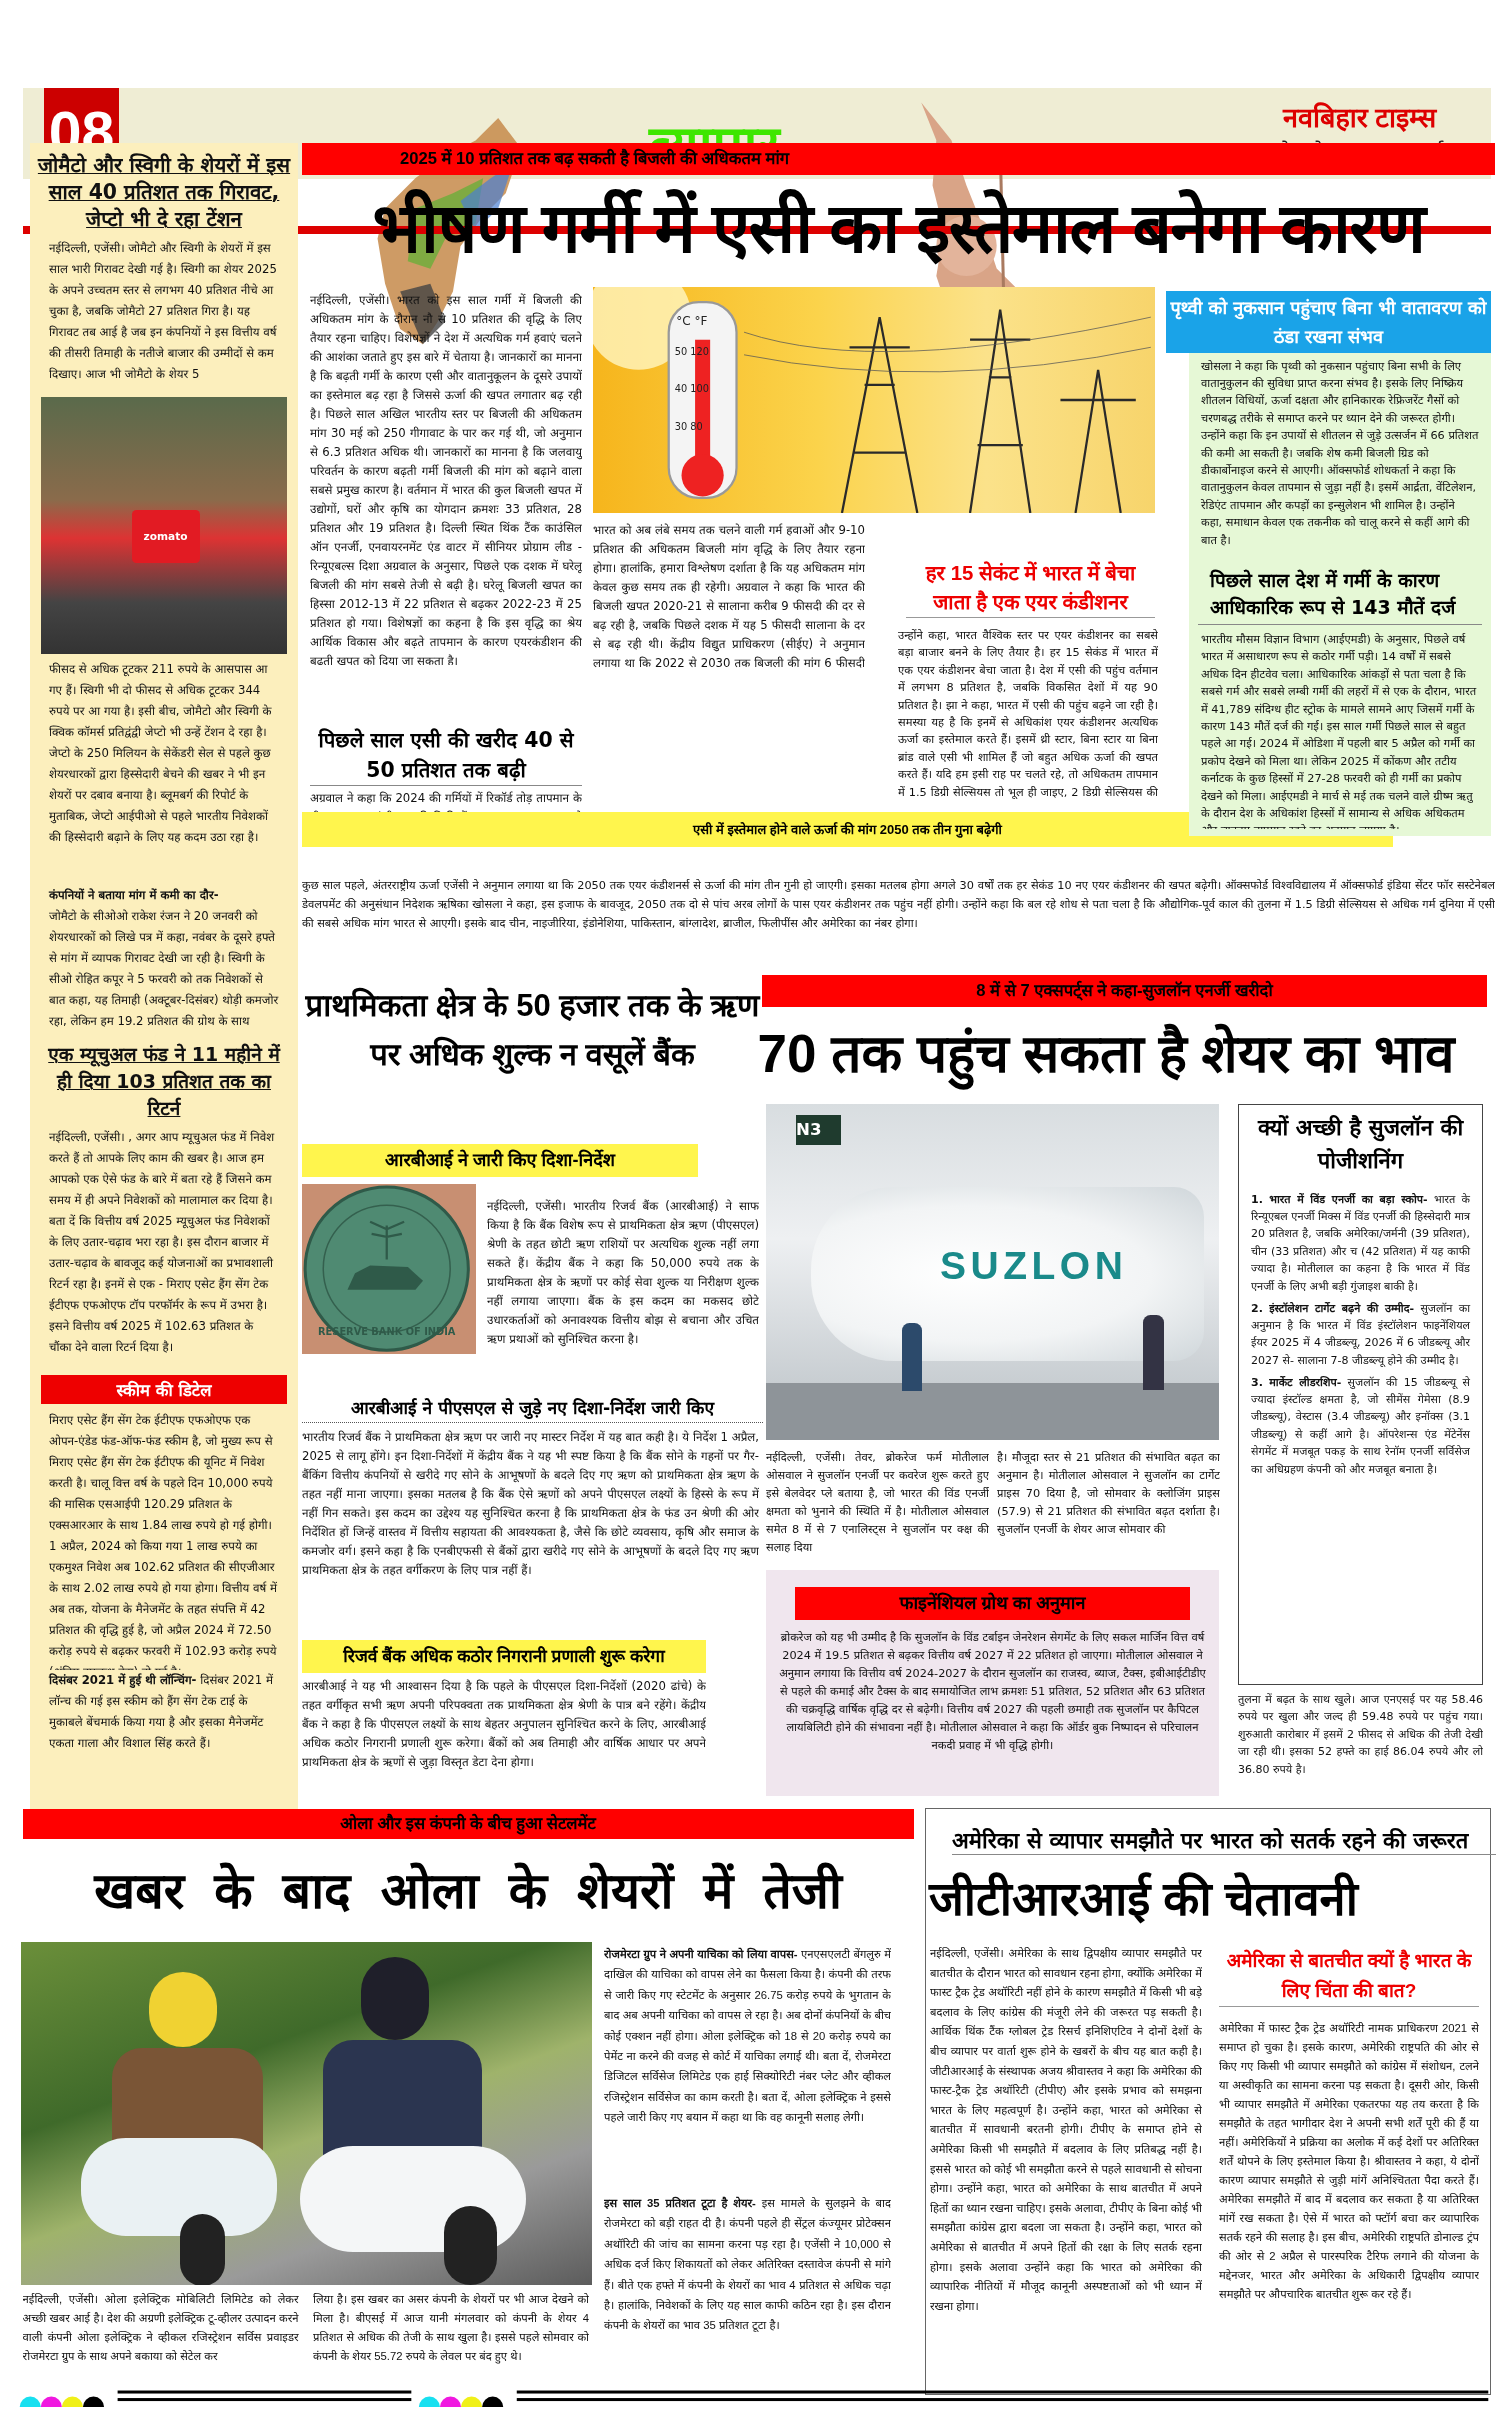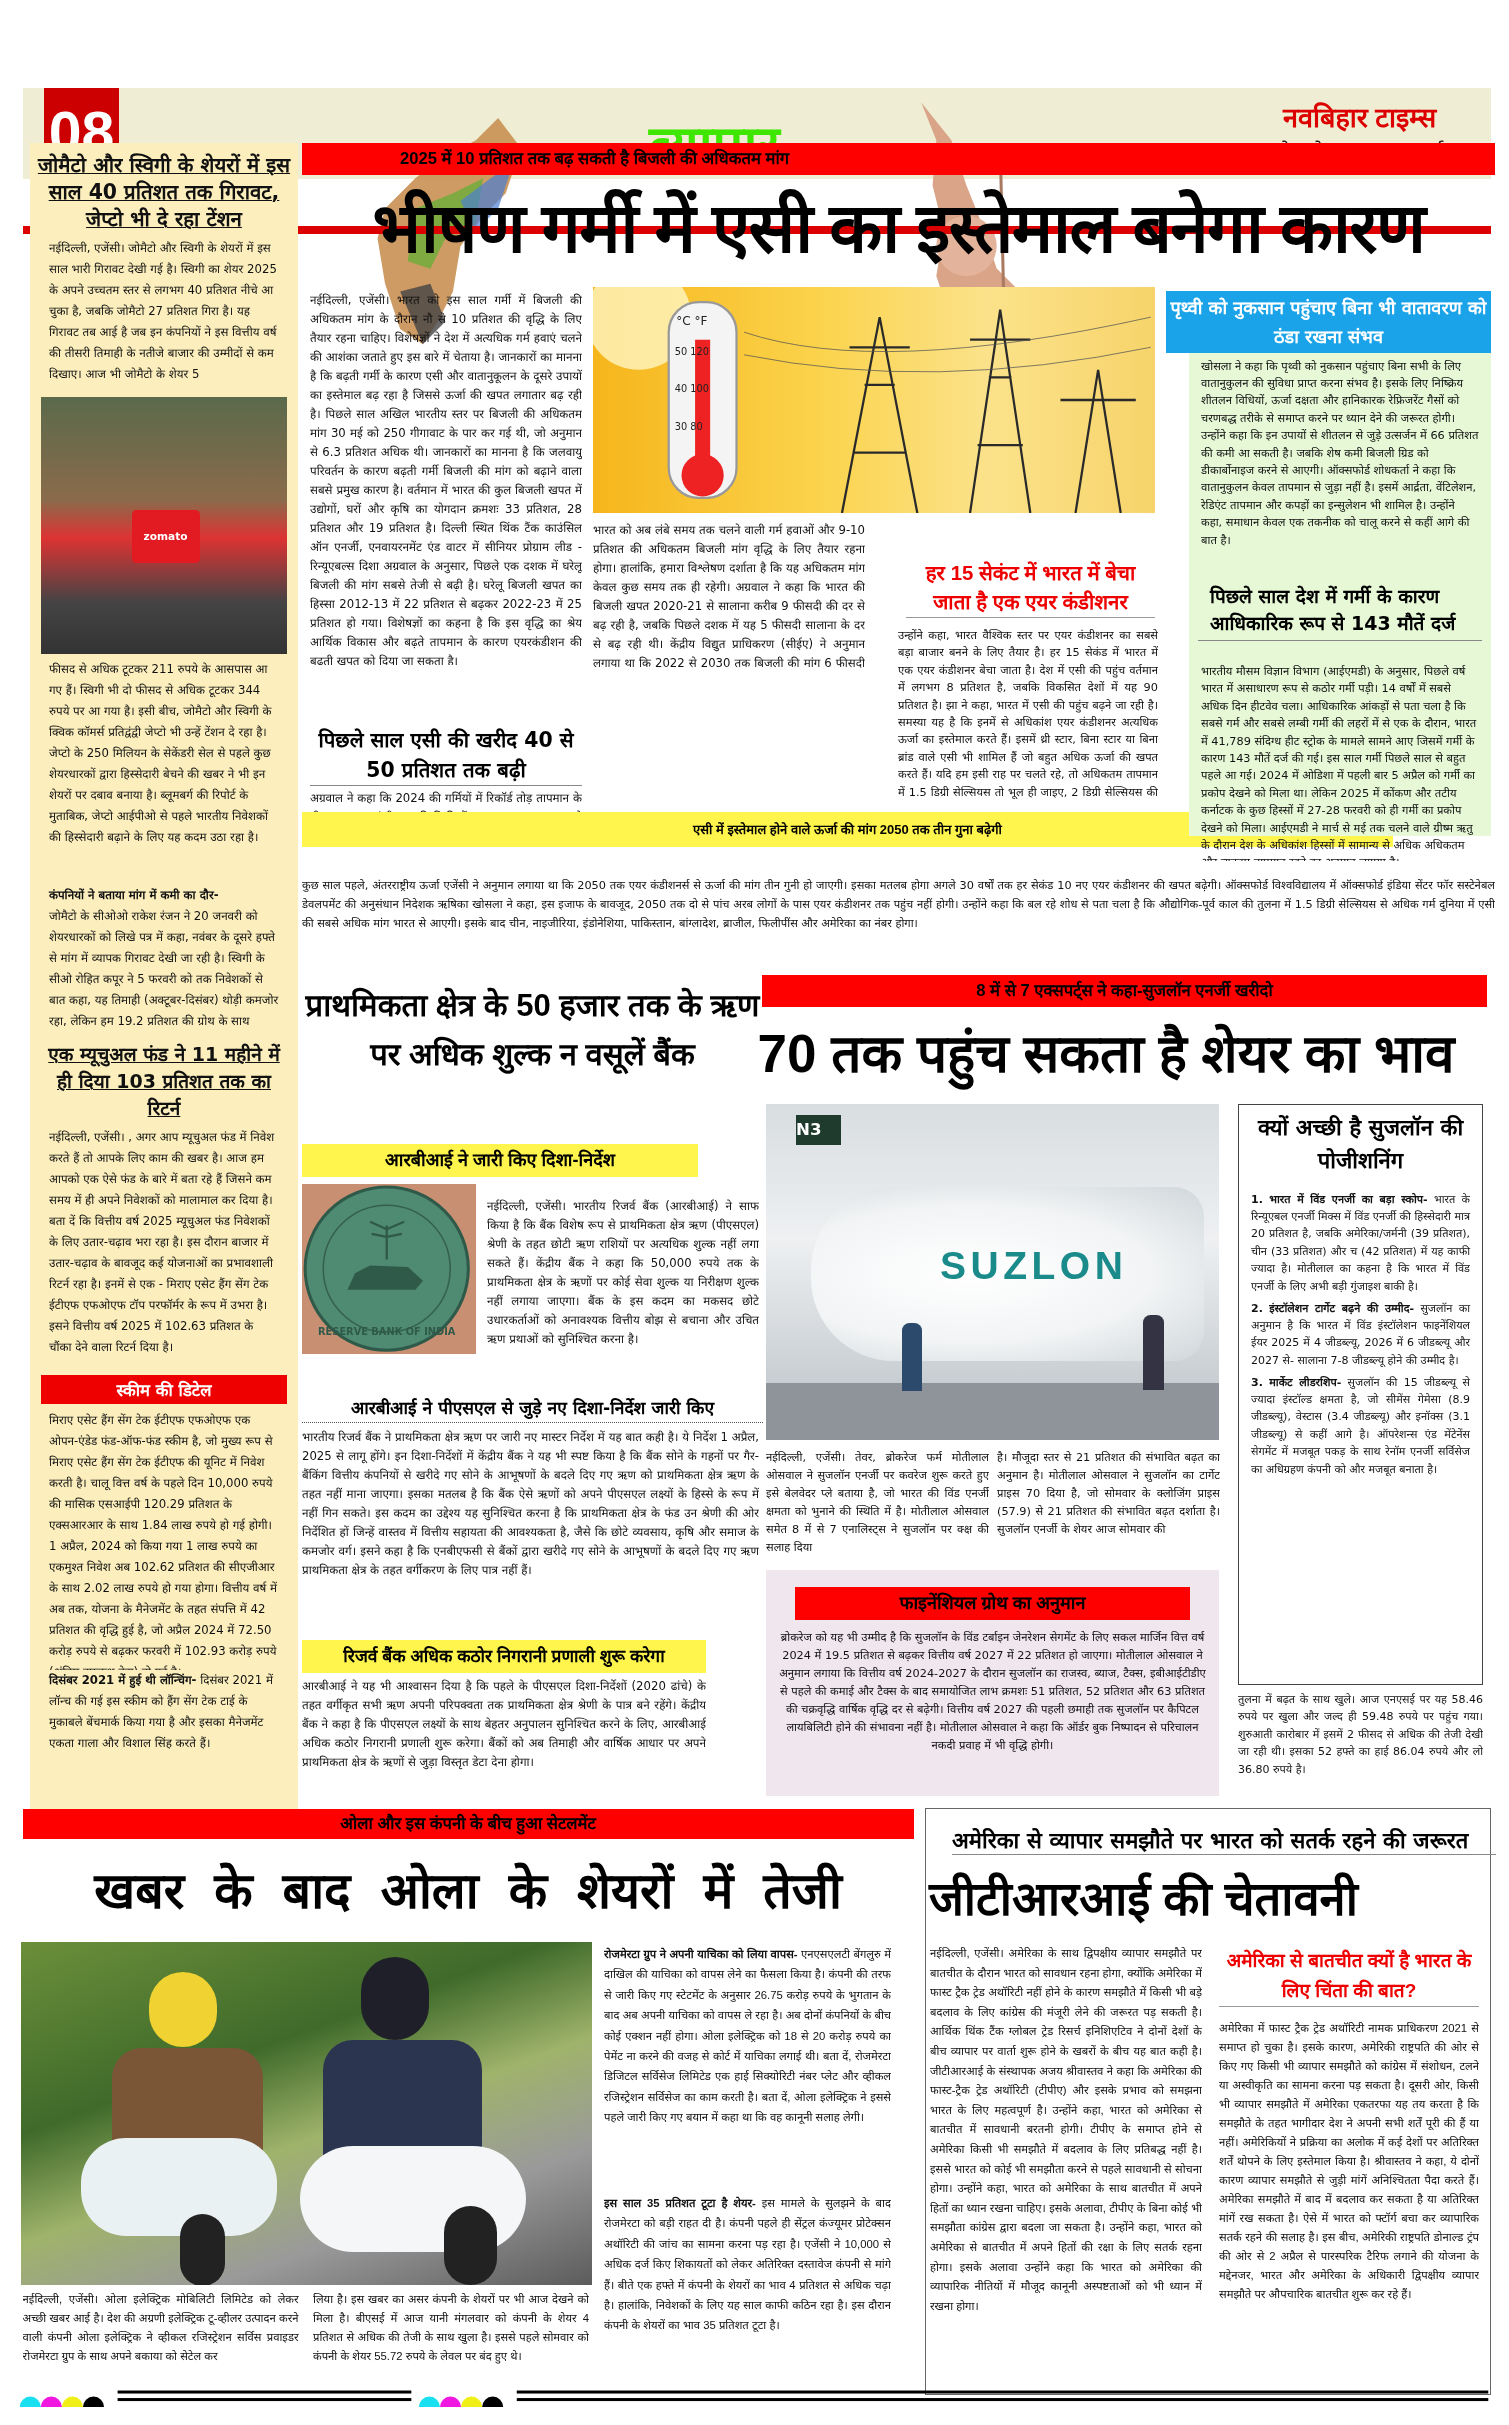--- a/index.html
+++ b/index.html
@@ -99,21 +99,21 @@
 
 <div class="abs h-black" style="left:310px;top:725px;width:272px;text-align:center;font-size:20.4px;line-height:30px;border-bottom:0.8px solid #888">पिछले साल एसी की खरीद 40 से 50 प्रतिशत तक बढ़ी</div>
 <div class="abs txt" style="left:310px;top:789px;width:272px;height:60px;overflow:hidden">अग्रवाल ने कहा कि 2024 की गर्मियों में रिकॉर्ड तोड़ तापमान के बीच रूम एयर कंडीशनर की बिक्री में सालाना आधार पर 40 से 50 प्रतिशत की वृद्धि हुई। उन्होंने कहा,</div>
 
 <div class="abs yellowbar" style="left:302px;top:812px;width:1091px;height:35px;font-size:13px;line-height:35px">एसी में इस्तेमाल होने वाले ऊर्जा की मांग 2050 तक तीन गुना बढ़ेगी</div>
 <div class="abs txt" style="left:302px;top:876px;width:1193px;height:79px;overflow:hidden;font-size:11.3px;line-height:19px">कुछ साल पहले, अंतरराष्ट्रीय ऊर्जा एजेंसी ने अनुमान लगाया था कि 2050 तक एयर कंडीशनर्स से ऊर्जा की मांग तीन गुनी हो जाएगी। इसका मतलब होगा अगले 30 वर्षों तक हर सेकंड 10 नए एयर कंडीशनर की खपत बढ़ेगी। ऑक्सफोर्ड विश्वविद्यालय में ऑक्सफोर्ड इंडिया सेंटर फॉर सस्टेनेबल डेवलपमेंट की अनुसंधान निदेशक ऋषिका खोसला ने कहा, इस इजाफ के बावजूद, 2050 तक दो से पांच अरब लोगों के पास एयर कंडीशनर तक पहुंच नहीं होगी। उन्होंने कहा कि बल रहे शोध से पता चला है कि औद्योगिक-पूर्व काल की तुलना में 1.5 डिग्री सेल्सियस से अधिक गर्म दुनिया में एसी की सबसे अधिक मांग भारत से आएगी। इसके बाद चीन, नाइजीरिया, इंडोनेशिया, पाकिस्तान, बांग्लादेश, ब्राजील, फिलीपींस और अमेरिका का नंबर होगा।</div>
 
 <div class="abs" style="left:1166px;top:291px;width:325px;height:62px;background:#1aa3e8;color:#fff;font-weight:bold;font-size:18px;line-height:29px;text-align:center;padding-top:2.3px">पृथ्वी को नुकसान पहुंचाए बिना भी वातावरण को ठंडा रखना संभव</div>
 <div class="abs" style="left:1189px;top:353px;width:302px;height:483px;background:#e6f8d6">
   <div style="padding:4.5px 12px;font-size:11.3px;line-height:17.4px;height:211px;overflow:hidden">खोसला ने कहा कि पृथ्वी को नुकसान पहुंचाए बिना सभी के लिए वातानुकुलन की सुविधा प्राप्त करना संभव है। इसके लिए निष्क्रिय शीतलन विधियों, ऊर्जा दक्षता और हानिकारक रेफ्रिजरेंट गैसों को चरणबद्ध तरीके से समाप्त करने पर ध्यान देने की जरूरत होगी। उन्होंने कहा कि इन उपायों से शीतलन से जुड़े उत्सर्जन में 66 प्रतिशत की कमी आ सकती है। जबकि शेष कमी बिजली ग्रिड को डीकार्बोनाइज करने से आएगी। ऑक्सफोर्ड शोधकर्ता ने कहा कि वातानुकुलन केवल तापमान से जुड़ा नहीं है। इसमें आर्द्रता, वेंटिलेशन, रेडिएंट तापमान और कपड़ों का इन्सुलेशन भी शामिल है। उन्होंने कहा, समाधान केवल एक तकनीक को चालू करने से कहीं आगे की बात है।</div>
-  <div class="h-black" style="padding:3px 12px;font-size:19px;line-height:27px;border-bottom:0.8px solid #888;margin:16px 9px">पिछले साल देश में गर्मी के कारण आधिकारिक रूप से 143 मौतें दर्ज</div>
+  <div class="h-black" style="padding:3px 12px;font-size:19px;line-height:27px;border-bottom:0.8px solid #888;margin:0 9px">पिछले साल देश में गर्मी के कारण आधिकारिक रूप से 143 मौतें दर्ज</div>
   <div style="padding:6px 12px;font-size:11.3px;line-height:17.4px;height:204px;overflow:hidden">भारतीय मौसम विज्ञान विभाग (आईएमडी) के अनुसार, पिछले वर्ष भारत में असाधारण रूप से कठोर गर्मी पड़ी। 14 वर्षों में सबसे अधिक दिन हीटवेव चला। आधिकारिक आंकड़ों से पता चला है कि सबसे गर्म और सबसे लम्बी गर्मी की लहरों में से एक के दौरान, भारत में 41,789 संदिग्ध हीट स्ट्रोक के मामले सामने आए जिसमें गर्मी के कारण 143 मौतें दर्ज की गई। इस साल गर्मी पिछले साल से बहुत पहले आ गई। 2024 में ओडिशा में पहली बार 5 अप्रैल को गर्मी का प्रकोप देखने को मिला था। लेकिन 2025 में कोंकण और तटीय कर्नाटक के कुछ हिस्सों में 27-28 फरवरी को ही गर्मी का प्रकोप देखने को मिला। आईएमडी ने मार्च से मई तक चलने वाले ग्रीष्म ऋतु के दौरान देश के अधिकांश हिस्सों में सामान्य से अधिक अधिकतम और न्यूनतम तापमान रहने का अनुमान लगाया है।</div>
 </div>
 
 <div class="abs h-black" style="left:302px;top:981px;width:461px;text-align:center;font-size:31px;line-height:49px;font-family:'Liberation Sans',sans-serif">प्राथमिकता क्षेत्र के 50 हजार तक के ऋण पर अधिक शुल्क न वसूलें बैंक</div>
 <div class="abs yellowbar" style="left:302px;top:1144px;width:396px;height:33px;font-size:18px;line-height:33px">आरबीआई ने जारी किए दिशा-निर्देश</div>
 <div class="abs photo" style="left:302px;top:1184px;width:174px;height:170px;background:#c88f72">
   <svg width="174" height="170" viewBox="0 0 230 225">
     <circle cx="112" cy="112" r="108" fill="#4f8a72" stroke="#2f5a49" stroke-width="4"></circle>
     <circle cx="112" cy="112" r="84" fill="none" stroke="#34604e" stroke-width="2"></circle>
     <path d="M60,140 L150,140 L160,128 L140,110 L90,108 L70,118 Z" fill="#2f5a49"></path>

